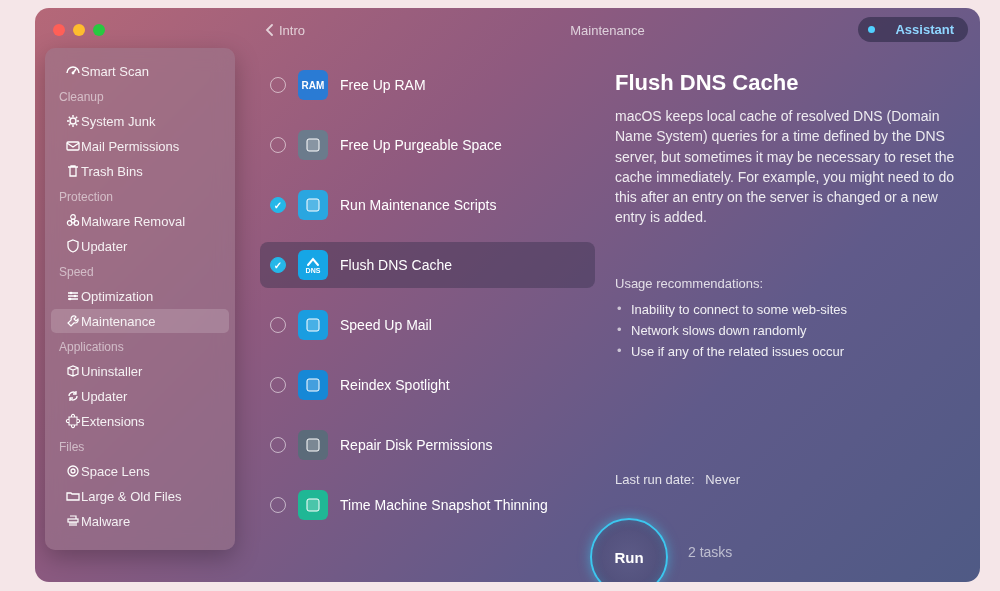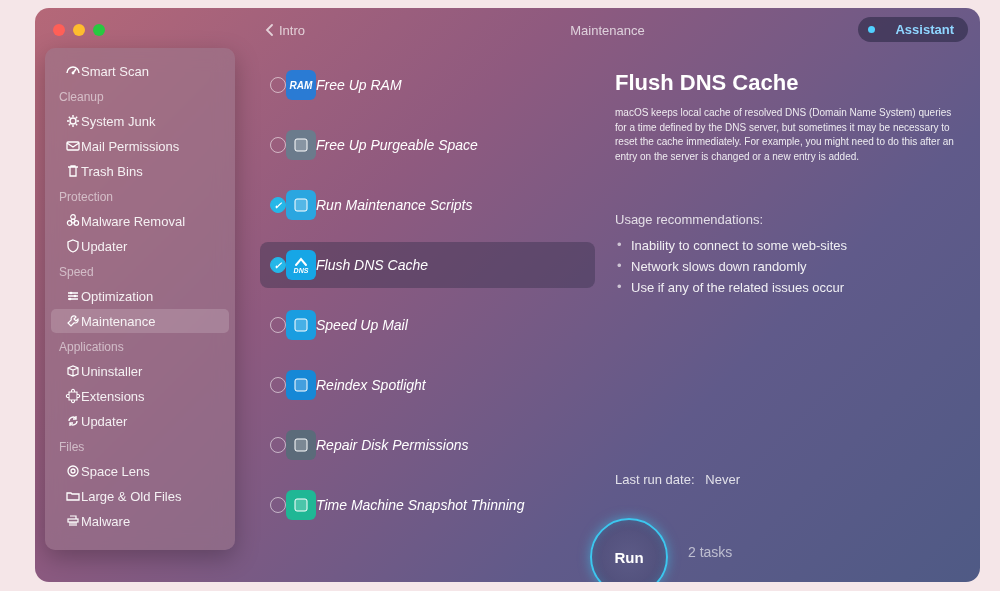--- a/index.html
+++ b/index.html
@@ -104,28 +104,27 @@
     background: rgba(255,255,255,0.16);
   }
 
   
   .tasklist {
     position: absolute;
     left: 225px; top: 54px;
     width: 335px;
   }
   .task {
-    display: flex; align-items: center; gap: 0;
+    display: flex; align-items: center; gap: 12px;
     padding: 8px 10px;
     border-radius: 8px;
     cursor: pointer;
     color: #fff;
     font-size: 14px;
     margin-bottom: 14px;
-    font-style: italic;
   }
   .task .check {
     width: 16px; height: 16px; border-radius: 50%;
     border: 1.5px solid rgba(255,255,255,0.55);
     flex-shrink: 0;
     display:flex; align-items:center; justify-content:center;
   }
   .task .check.checked {
     background: #25b7e8;
     border-color: #25b7e8;
@@ -150,21 +149,21 @@
     position: absolute;
     left: 580px; right: 18px; top: 62px;
     color: #fff;
   }
   .detail h2 {
     font-size: 22px;
     font-weight: 700;
     margin-bottom: 10px;
   }
   .detail .desc {
-    font-size: 10px;
+    font-size: 14px;
     line-height: 1.45;
     color: rgba(255,255,255,0.88);
     max-width: 360px;
   }
   .usage-title {
     margin: 48px 0 8px 0;
     font-size: 13px;
     color: rgba(255,255,255,0.8);
   }
   .usage-list {
@@ -317,33 +316,33 @@
         <span class="icon">
           <svg width="16" height="16" viewBox="0 0 16 16">
             <path d="M3 5l5-2 5 2v6l-5 2-5-2V5z M3 5l5 2 5-2 M8 7v6" stroke="#fff" stroke-width="1.2" fill="none"></path>
           </svg>
         </span>
         <span>Uninstaller</span>
       </div>
       <div class="sb-item">
         <span class="icon">
           <svg width="16" height="16" viewBox="0 0 16 16">
-            <path d="M4 4h3a1.5 1.5 0 1 1 2 0h3v3a1.5 1.5 0 1 1 0 2v3H9a1.5 1.5 0 1 1-2 0H4V9a1.5 1.5 0 1 1 0-2V4z" stroke="#fff" stroke-width="1.1" fill="none"></path>
-          </svg>
-        </span>
-        <span>Extensions</span>
-      </div>
-      <div class="sb-item">
-        <span class="icon">
-          <svg width="16" height="16" viewBox="0 0 16 16">
             <path d="M4 8a4 4 0 0 1 7-2.6M12 8a4 4 0 0 1-7 2.6" stroke="#fff" stroke-width="1.3" fill="none"></path>
             <path d="M11 3v3h-3M5 13v-3h3" stroke="#fff" stroke-width="1.3" fill="none"></path>
           </svg>
         </span>
         <span>Updater</span>
+      </div>
+      <div class="sb-item">
+        <span class="icon">
+          <svg width="16" height="16" viewBox="0 0 16 16">
+            <path d="M4 4h3a1.5 1.5 0 1 1 2 0h3v3a1.5 1.5 0 1 1 0 2v3H9a1.5 1.5 0 1 1-2 0H4V9a1.5 1.5 0 1 1 0-2V4z" stroke="#fff" stroke-width="1.1" fill="none"></path>
+          </svg>
+        </span>
+        <span>Extensions</span>
       </div>
       <div class="sb-group-label">Files</div>
       <div class="sb-item">
         <span class="icon">
           <svg width="16" height="16" viewBox="0 0 16 16">
             <circle cx="8" cy="8" r="5" stroke="#fff" stroke-width="1.3" fill="none"></circle>
             <circle cx="8" cy="8" r="2" stroke="#fff" stroke-width="1.3" fill="none"></circle>
           </svg>
         </span>
         <span>Space Lens</span>

